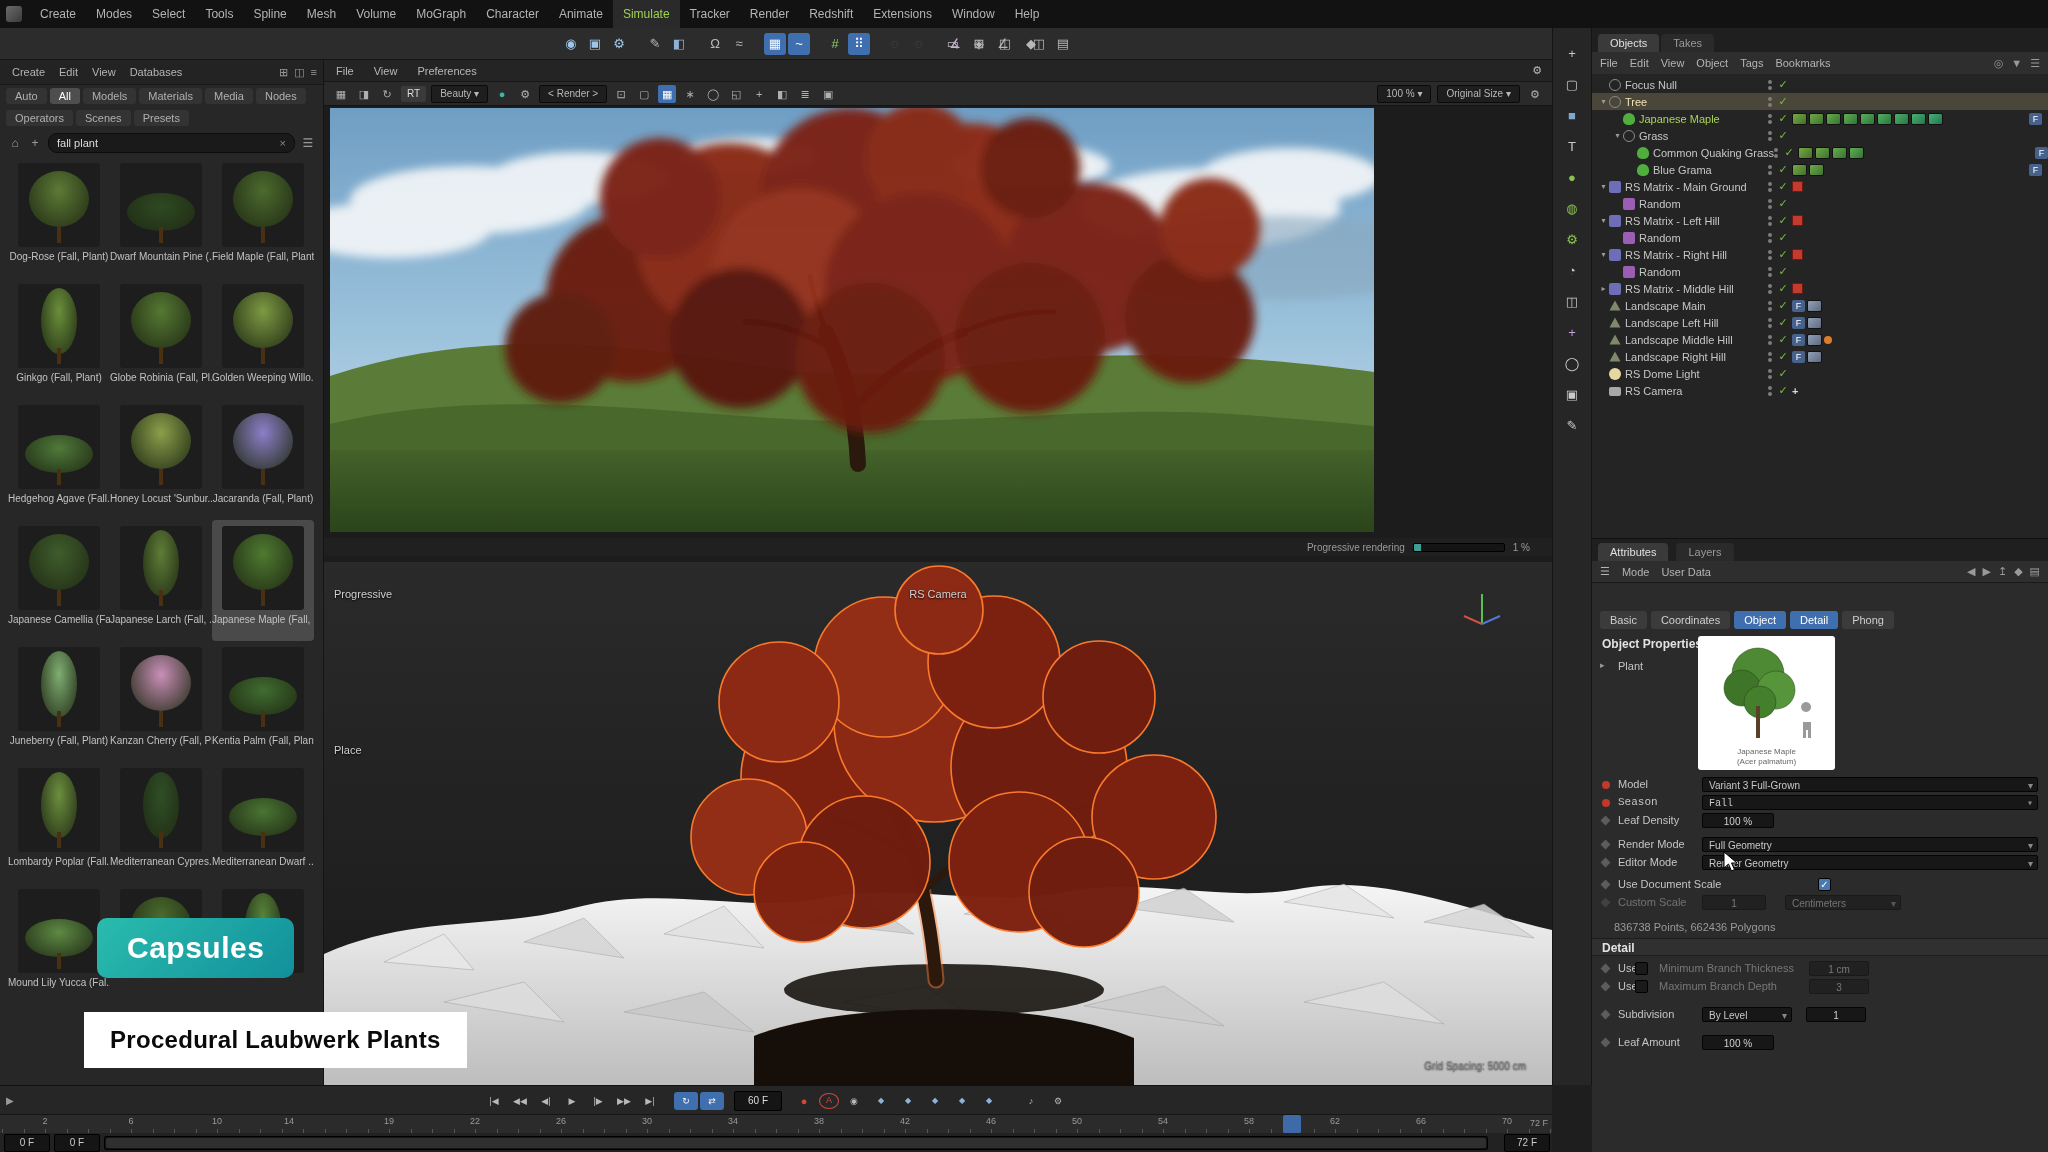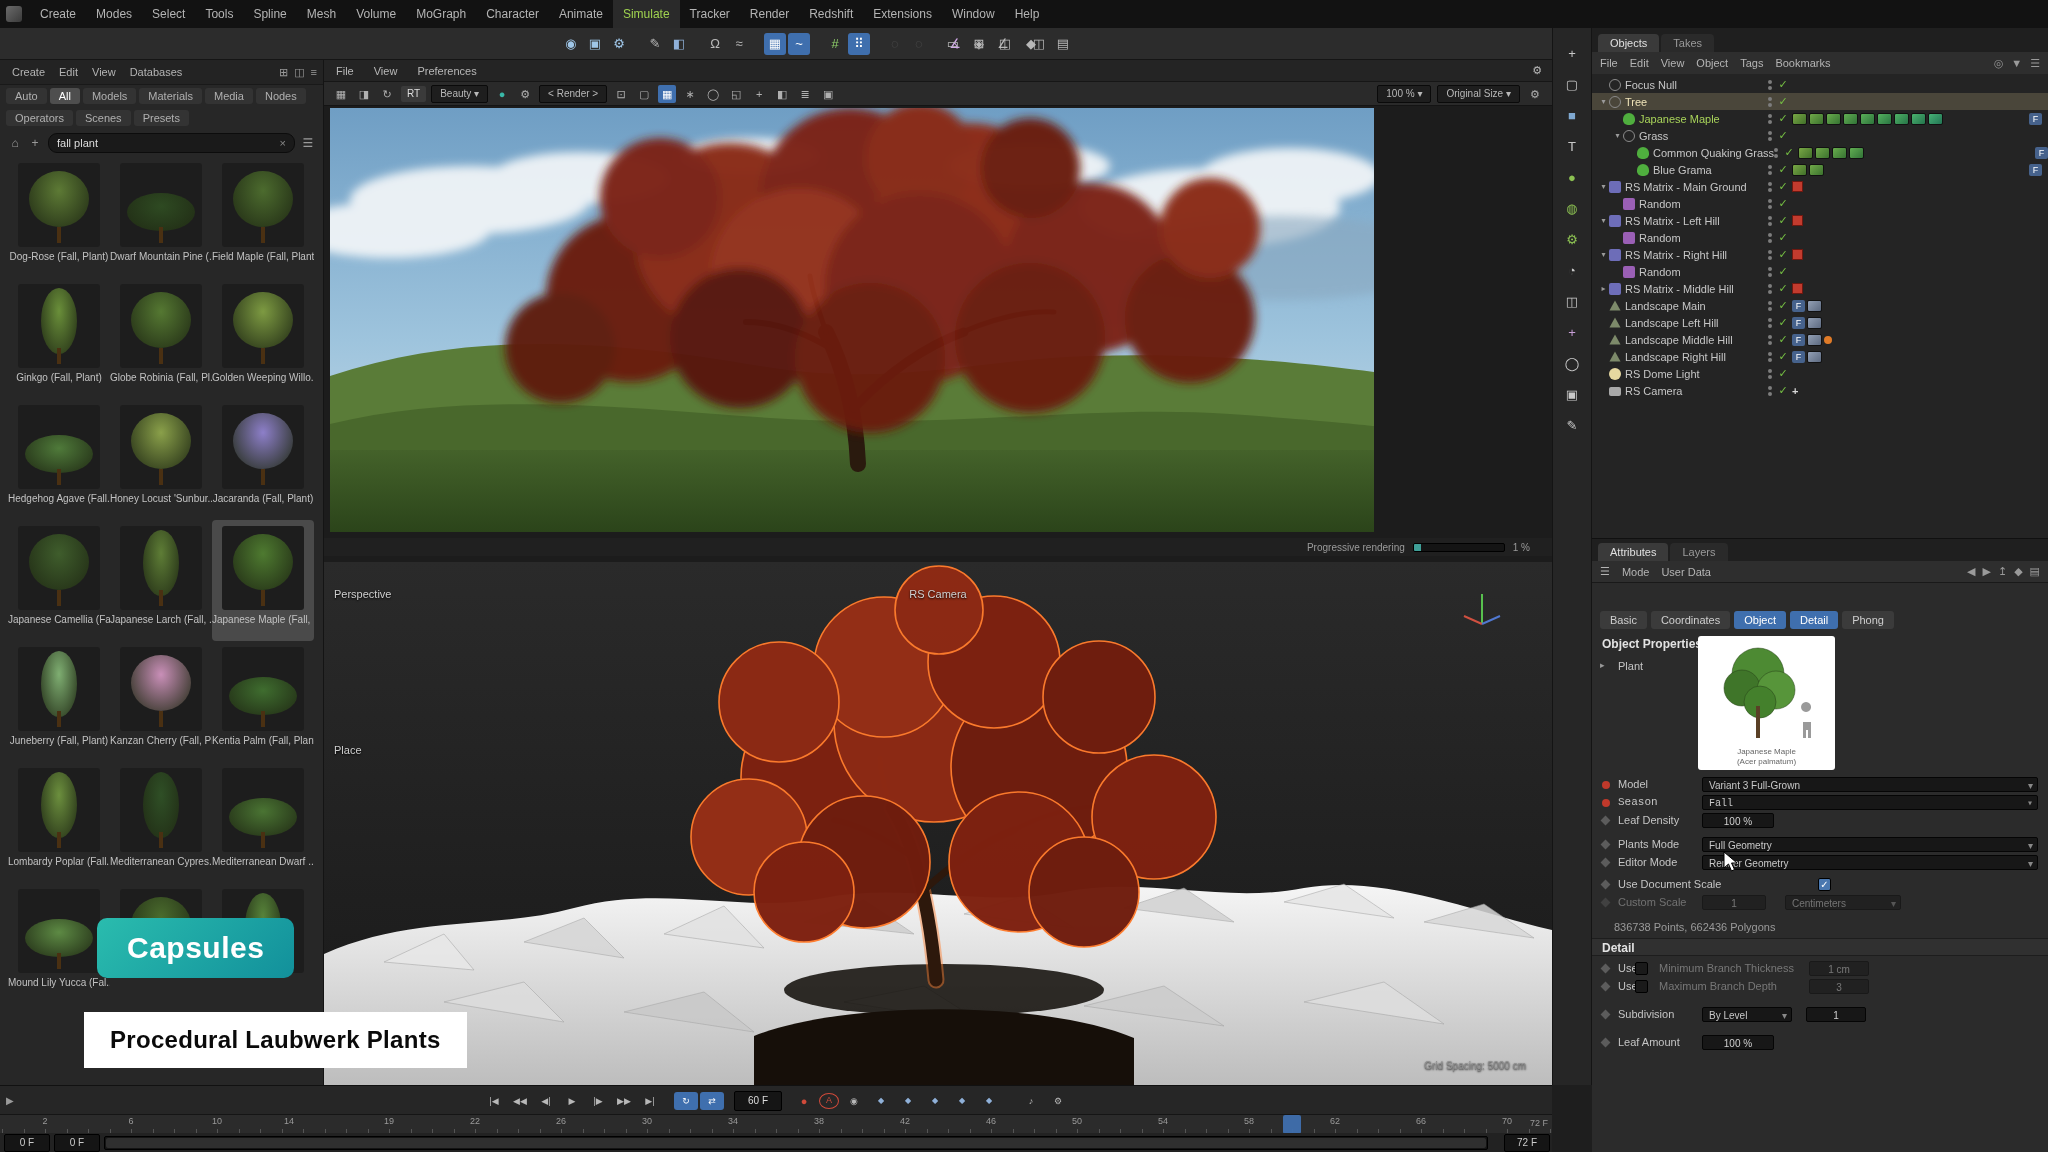--- a/index.html
+++ b/index.html
@@ -101,21 +101,21 @@
   .redcube{width:11px;height:11px;background:#c23b2e;border:1px solid #6e1810;box-sizing:border-box;}
   .swatch{width:15px;height:12px;border-radius:2px;background:linear-gradient(135deg,#79a845,#41702a);border:1px solid #111;box-sizing:border-box;}
   .swatch.gray{background:linear-gradient(135deg,#93a0b5,#5d6a80);}
   .fbadge{width:13px;height:12px;background:#46628c;color:#fff;font-size:9px;line-height:12px;text-align:center;border-radius:2px;}
   .odot{width:8px;height:8px;border-radius:50%;background:#e07b28;}
   .target{color:#d8d8d8;font-size:11px;font-weight:bold;}
   .spacer{flex:1;}
 
   
   #attributes{position:absolute;left:1592px;top:539px;width:456px;height:613px;background:#2b2b2b;box-sizing:border-box;}
-  .at-tabs{height:22px;background:#1f1f1f;display:flex;align-items:flex-end;padding-left:6px;gap:2px;}
+  .at-tabs{height:22px;background:#1f1f1f;display:flex;align-items:flex-end;padding-left:6px;gap:8px;}
   .at-mode{position:absolute;left:0;top:22px;width:100%;height:22px;background:#2e2e2e;border-bottom:1px solid #191919;display:flex;align-items:center;gap:12px;padding:0 8px;box-sizing:border-box;font-size:11px;color:#b4b4b4;}
   .at-mode .nav{margin-left:auto;display:flex;gap:7px;color:#9a9a9a;}
   .at-header{position:absolute;left:0;top:44px;width:100%;height:24px;display:flex;align-items:center;gap:6px;padding:0 8px;box-sizing:border-box;}
   .plant-dot{width:12px;height:12px;border-radius:50% 50% 40% 40%;background:#4fae3e;}
   .at-title{font-size:12px;color:#e0e0e0;}
   .at-custom{margin-left:auto;font-size:11px;color:#a8a8a8;}
   #at-tabbtns{position:absolute;left:8px;top:72px;display:flex;gap:4px;}
   .at-tabbtn{height:18px;line-height:18px;padding:0 10px;background:#3b3b3b;border-radius:3px;font-size:11px;color:#cfcfcf;}
   .at-tabbtn.active{background:#3f6fae;color:#fff;}
   .at-sec{position:absolute;left:10px;font-size:12px;font-weight:bold;color:#e2e2e2;}
@@ -570,21 +570,21 @@
           <circle cx="775" cy="135" r="56" fill="#701d0e"></circle>
             <circle cx="830" cy="255" r="62" fill="#7e2110"></circle>
           <circle cx="425" cy="275" r="58" fill="#962f16"></circle>
             <circle cx="540" cy="300" r="66" fill="#701d0e"></circle>
           <circle cx="695" cy="300" r="70" fill="#7e2110"></circle>
             <circle cx="615" cy="48" r="44" fill="#8e2a14"></circle>
           <circle cx="760" cy="330" r="55" fill="#701d0e"></circle>
             <circle cx="480" cy="330" r="50" fill="#7e2110"></circle>
         </g>
       </svg>
-      <span class="vp-label" style="left:10px;top:26px;">Perspective</span>
+      <span class="vp-label" style="left:10px;top:26px;">Progressive</span>
       <span class="vp-label" style="left:50%;top:26px;transform:translateX(-50%);">RS Camera</span>
       <span class="vp-label" style="left:10px;top:182px;">Place</span>
       <div class="axis-gizmo">
         <svg width="48" height="44">
           <line x1="24" y1="36" x2="24" y2="6" stroke="#58c14e" stroke-width="2"></line>
           <line x1="24" y1="36" x2="6" y2="28" stroke="#d05040" stroke-width="2"></line>
           <line x1="24" y1="36" x2="42" y2="28" stroke="#5078d0" stroke-width="2"></line>
         </svg>
       </div>
       <span class="grid-label">Grid Spacing: 5000 cm</span>
@@ -979,21 +979,21 @@
       <span class="albl">Season</span>
       <div class="dd full"><span>Fall</span><i class="dar">▾</i></div>
     </div>
     <div class="arow" style="top:274px;">
       <span class="adot gray"></span>
       <span class="albl">Leaf Density</span>
       <div class="fld" style="left:110px;width:72px;">100 %</div>
     </div>
     <div class="arow" style="top:298px;">
       <span class="adot gray"></span>
-      <span class="albl">Plants Mode</span>
+      <span class="albl">Render Mode</span>
       <div class="dd full"><span>Full Geometry</span><i class="dar">▾</i></div>
     </div>
     <div class="arow" style="top:316px;">
       <span class="adot gray"></span>
       <span class="albl">Editor Mode</span>
       <div class="dd full"><span>Render Geometry</span><i class="dar">▾</i></div>
     </div>
     <div class="arow" style="top:338px;">
       <span class="adot gray"></span>
       <span class="albl">Use Document Scale</span>

